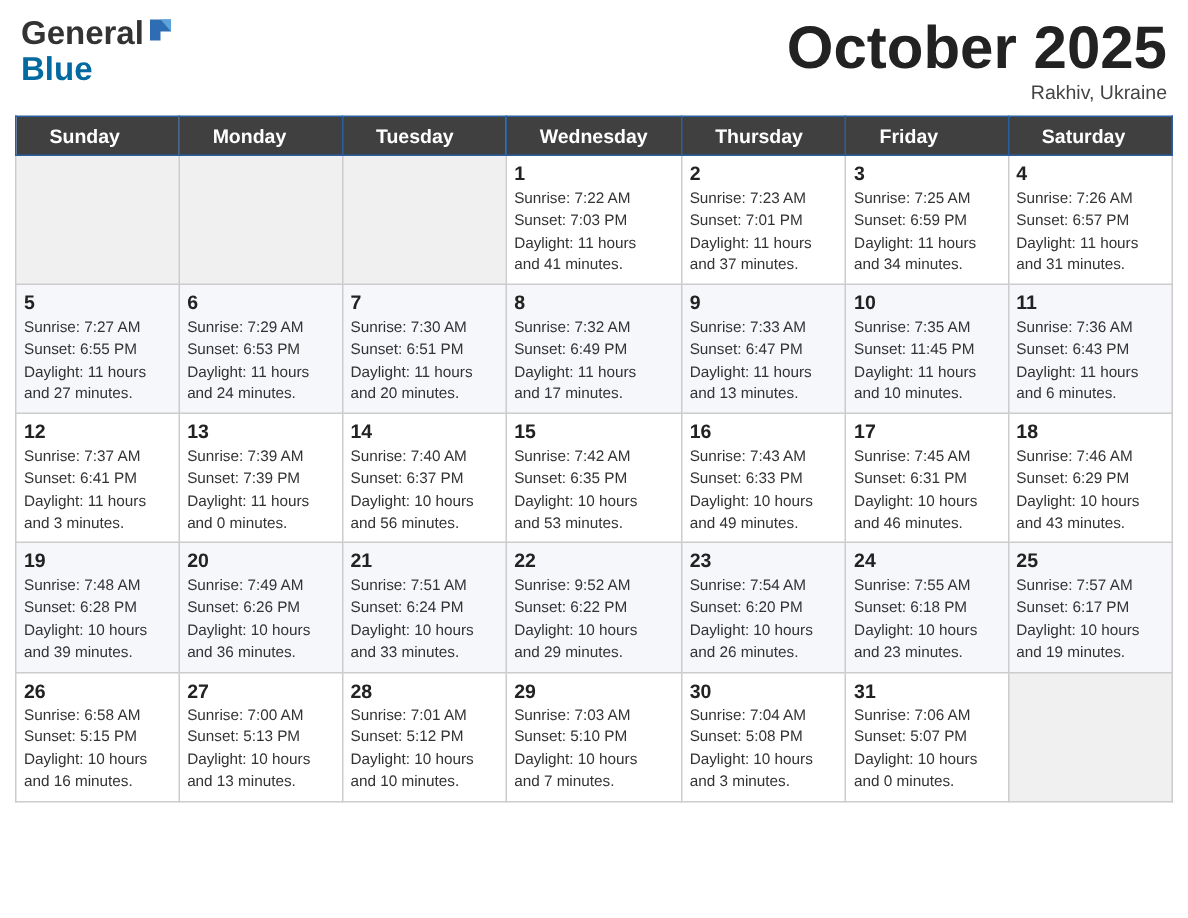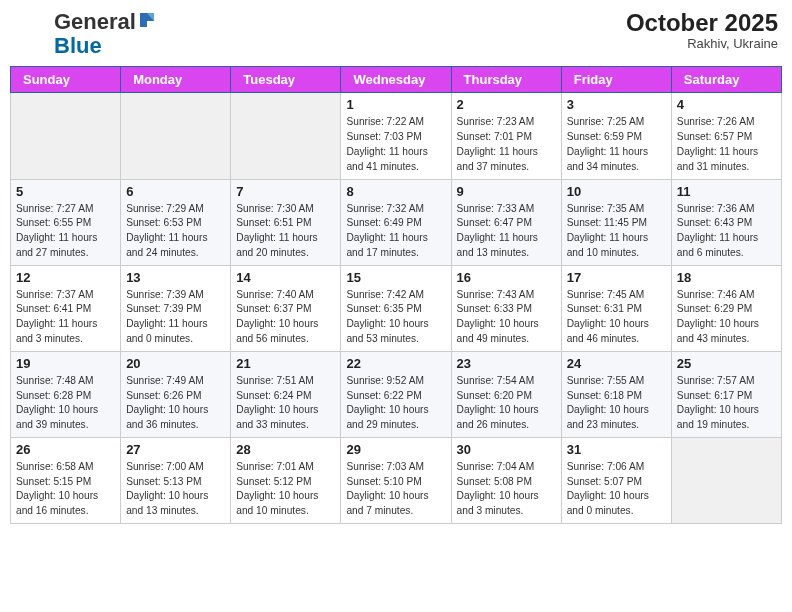--- a/index.html
+++ b/index.html
@@ -9,21 +9,20 @@
       width: 792px;
       min-height: 612px;
       padding: 10px;
     }
     .header {
       display: flex;
       justify-content: space-between;
       align-items: flex-start;
       margin-bottom: 8px;
       padding: 0 4px;
-      margin-left: 40px;
     }
     .logo {
       display: flex;
       align-items: center;
     }
     .logo-text {
       font-size: 22px;
       font-weight: bold;
       line-height: 1.1;
     }
@@ -32,41 +31,41 @@
     .logo-icon {
       width: 18px;
       height: 18px;
       margin-left: 2px;
       margin-top: -8px;
     }
     .title-block {
       text-align: right;
     }
     .month-title {
-      font-size: 24px;
+      font-size: 40px;
       font-weight: bold;
       color: #222;
       line-height: 1.1;
     }
     .location {
       font-size: 13px;
       color: #444;
     }
     .calendar {
       width: 100%;
       border-collapse: collapse;
       border: 1px solid #ccc;
     }
     .calendar th {
-      background: #d946ef;
+      background: #404040;
       color: #fff;
       font-size: 13px;
       font-weight: bold;
       text-align: left;
-      padding: 5px 12px;
+      padding: 5px 22px;
       border: 1px solid #2a5fa0;
     }
     .calendar td {
       vertical-align: top;
       border: 1px solid #ccc;
       padding: 4px 5px;
       width: calc(100% / 7);
       min-height: 80px;
       font-size: 10.5px;
       color: #333;

